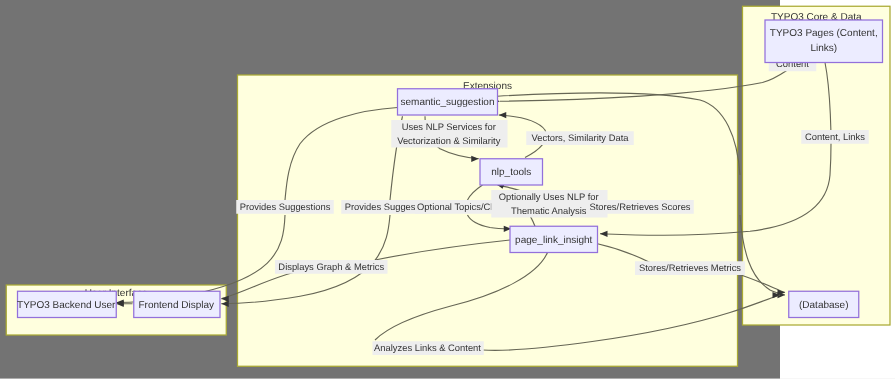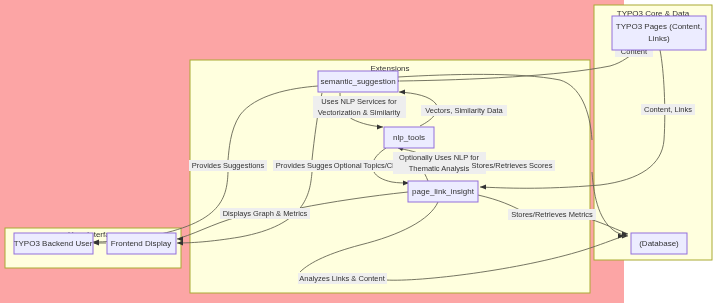--- a/index.html
+++ b/index.html
@@ -10,21 +10,21 @@
   body {
     width: 716px;
     height: 303px;
     font-family: "Liberation Sans", sans-serif;
     overflow: hidden;
   }
   #diagram-root {
     position: relative;
     width: 624px;
     height: 303px;
-    background: #fca5a5;
+    background: #737373;
   }
   svg.diagram-canvas {
     position: absolute;
     left: 0;
     top: 0;
     width: 716px;
     height: 303px;
   }
   .cluster-rect {
     fill: #ffffde;

